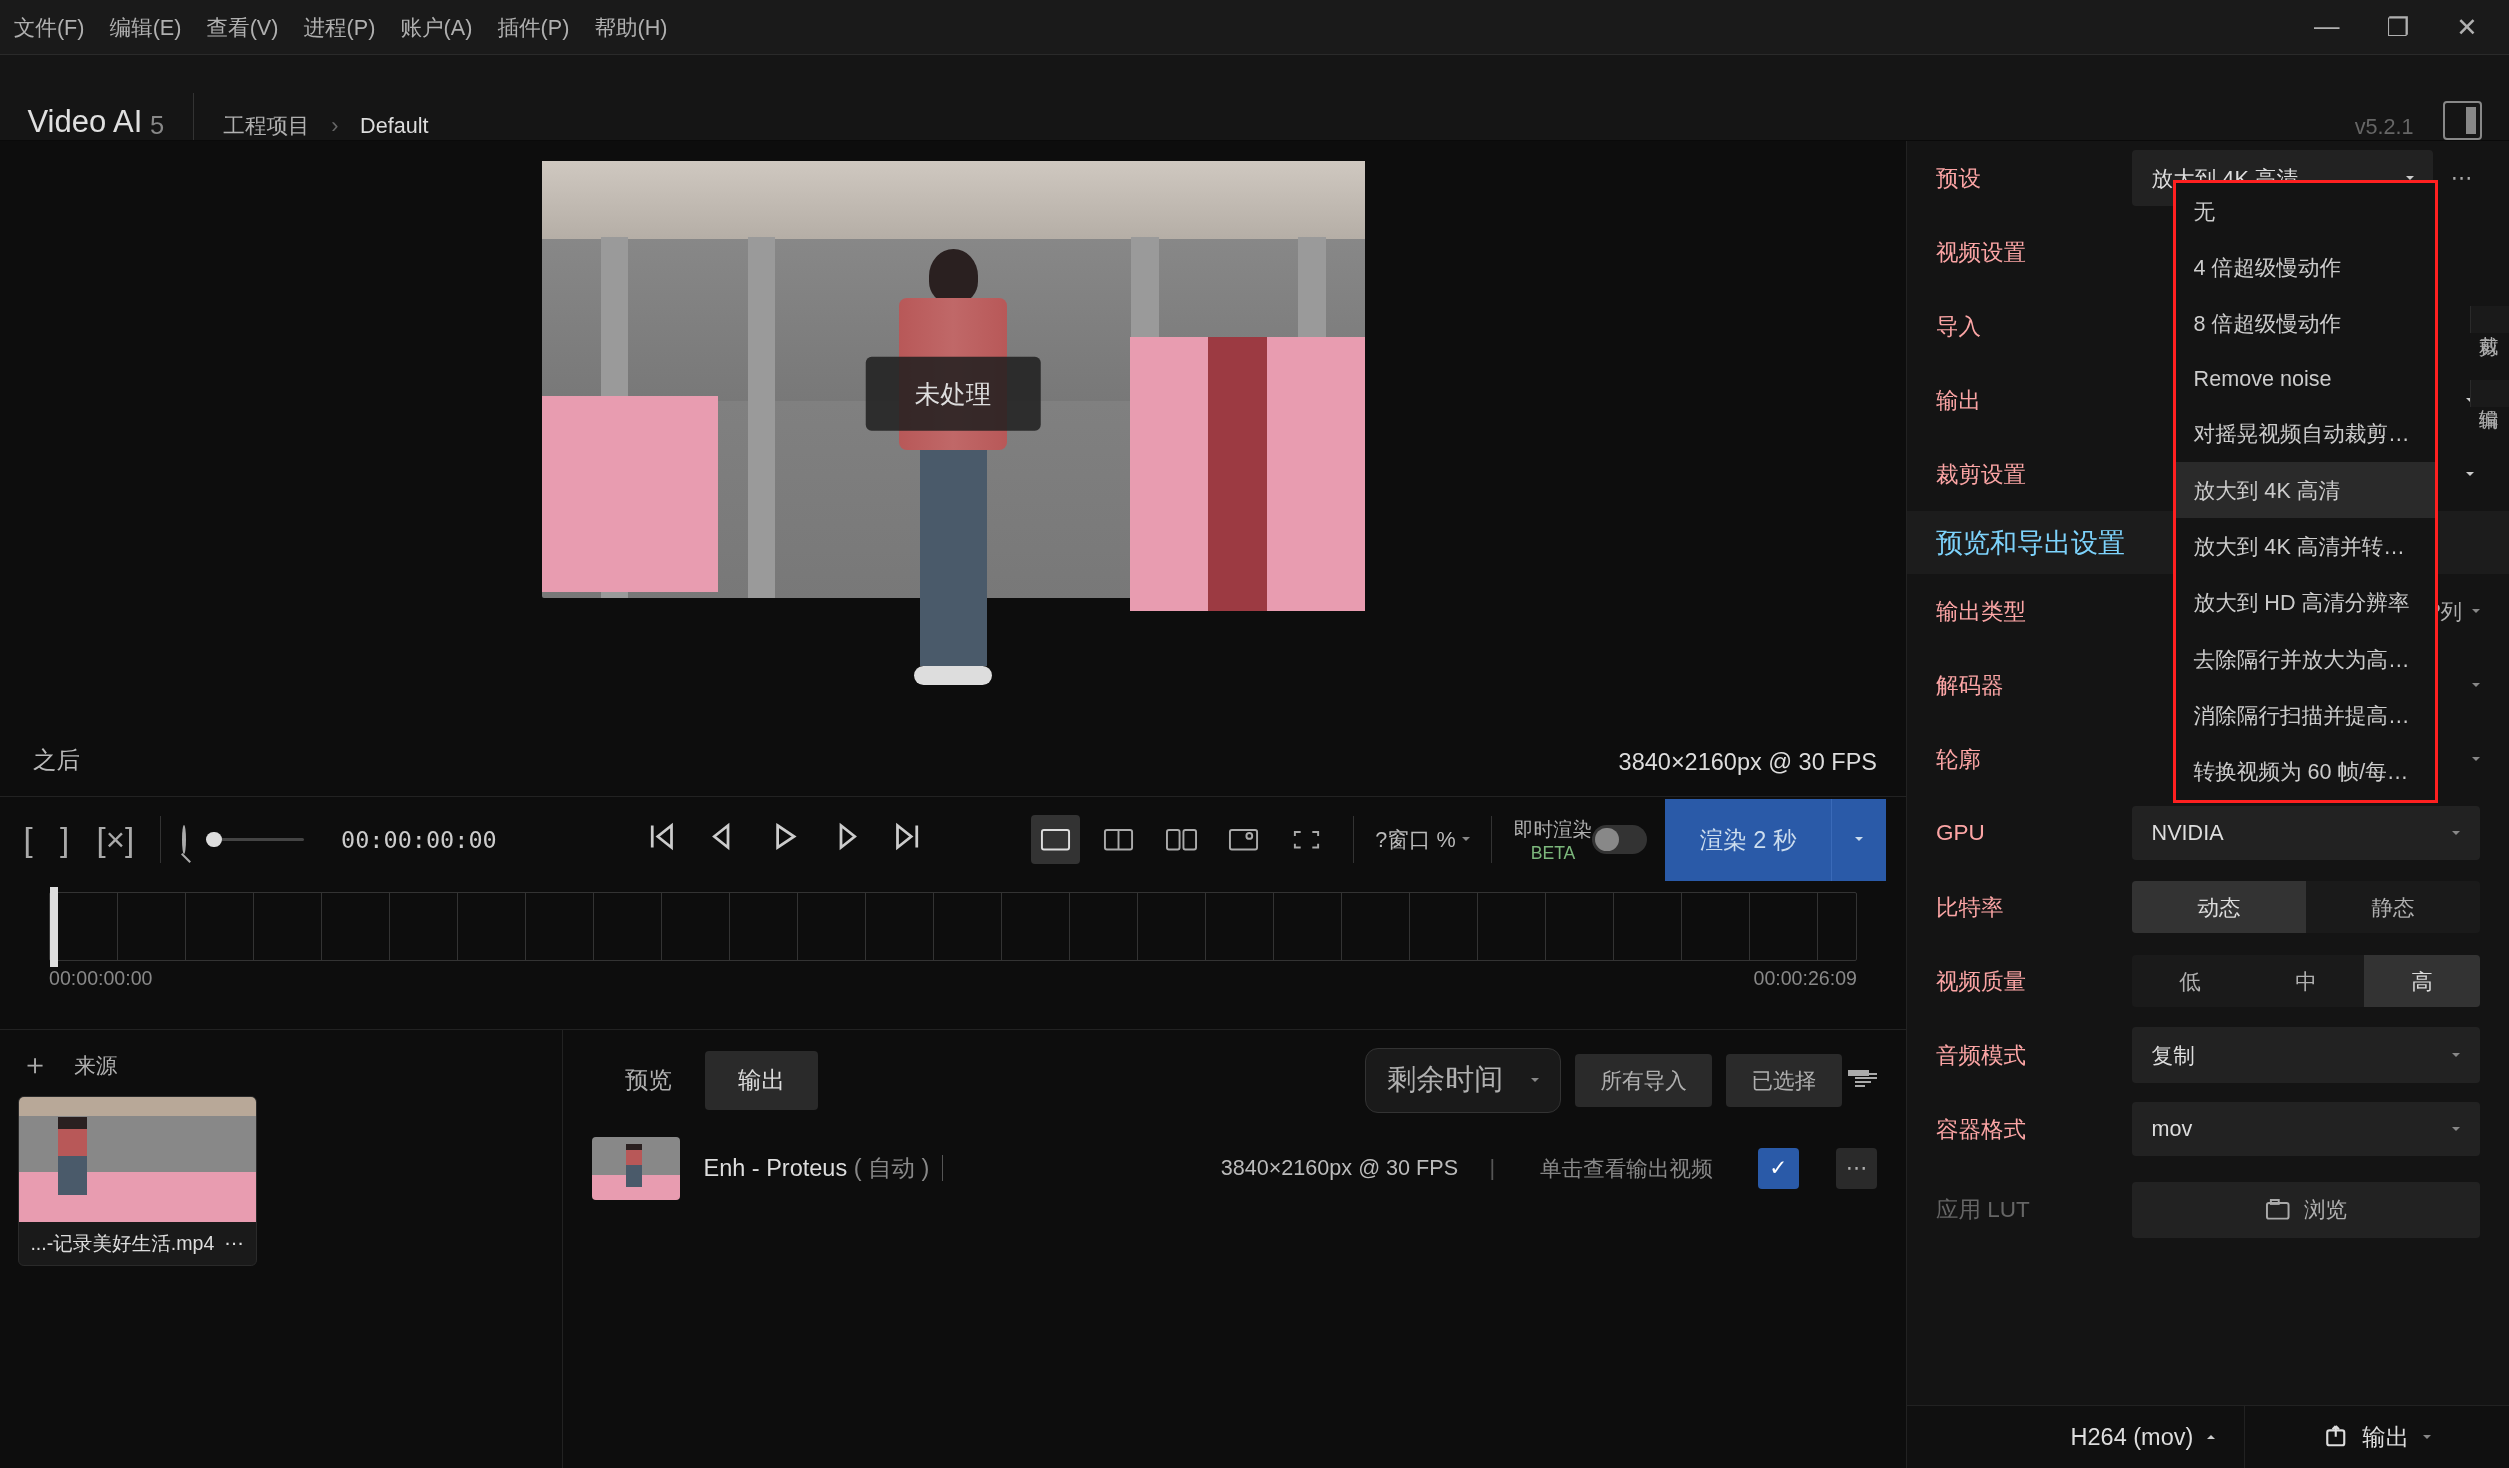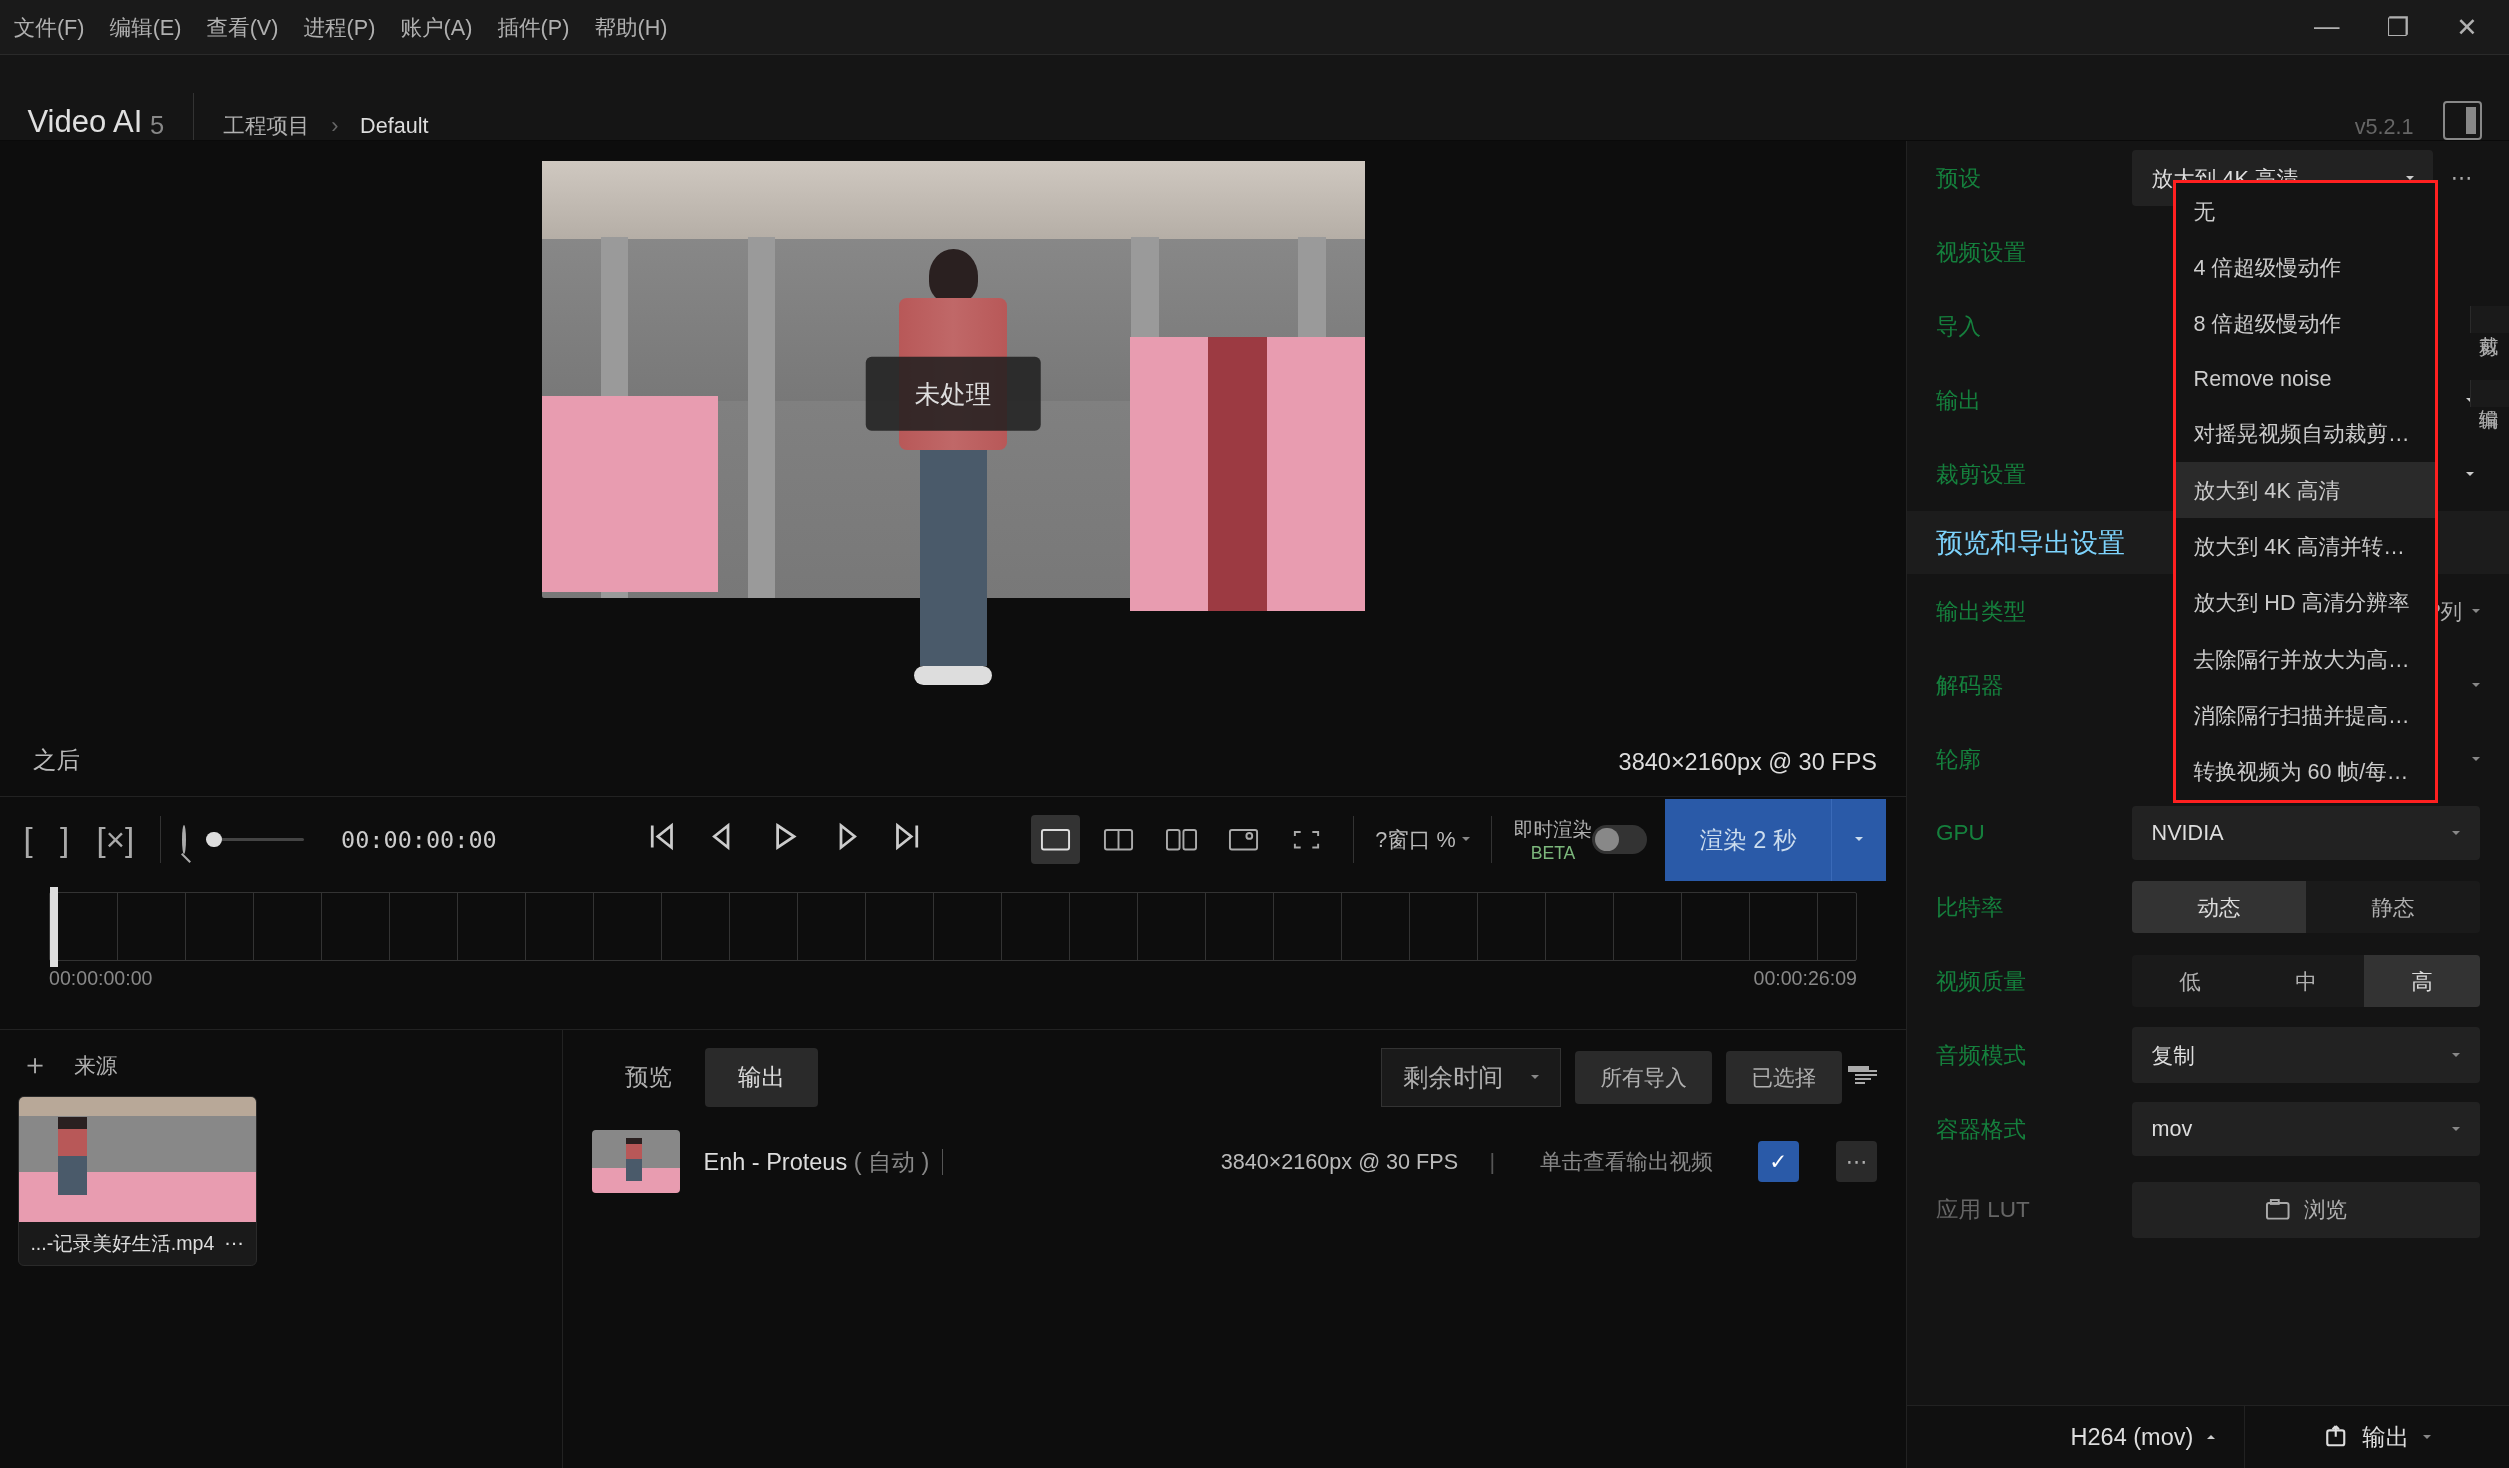--- a/index.html
+++ b/index.html
@@ -66,39 +66,39 @@
 .plus-btn { width:35px; height:35px; display:flex; align-items:center; justify-content:center; font-size:29px; cursor:pointer; color:#aaa; }
 .src-card { width:239px; background:#1a1a1a; border-radius:5.9px; overflow:hidden; border:1px solid #2a2a2a; }
 .src-thumb { height:125px; background:linear-gradient(180deg,#b8a898 0 15%,#888 15% 60%,#e89cb0 60% 100%); position:relative; }
 .src-thumb::after { content:''; position:absolute; left:39px; top:19.6px; width:29px; height:78px; background:linear-gradient(#2a2020 0 15%,#b85858 15% 50%,#4a5a6a 50% 100%); }
 .src-name { padding:7.8px 11.8px; display:flex; justify-content:space-between; align-items:center; font-size:19.6px; color:#ddd; }
 .out-panel { flex:1; padding:17.6px 29px; }
 .out-head { display:flex; align-items:center; gap:0; margin-bottom:23.5px; }
 .tab { padding:13.7px 33px; font-size:23.5px; cursor:pointer; border-radius:3.9px; }
 .tab.active { background:#2a2a2a; color:#ddd; }
 .fill { flex:1; }
-.sel-drop { background:#1a1a1a; border:1px solid #333; padding:11.8px 21.6px; border-radius:0; display:flex; align-items:center; gap:27.4px; font-size:25px; cursor:pointer; }
+.sel-drop { background:#1a1a1a; border:1px solid #333; padding:11.8px 21.6px; border-radius:13px; display:flex; align-items:center; gap:27.4px; font-size:29px; cursor:pointer; }
 .pill-btn { background:#2a2a2a; padding:11.8px 25.5px; border-radius:3.9px; font-size:21.6px; cursor:pointer; margin-left:13.7px; }
 .sort-icn { margin-left:13.7px; display:flex; flex-direction:column; gap:2px; cursor:pointer; }
 .sort-icn span { width:21.6px; height:2px; background:#aaa; }
 .out-row { display:flex; align-items:center; gap:23.5px; }
 .out-thumb { width:88px; height:63px; background:linear-gradient(#888 0 60%,#e89cb0 60% 100%); border-radius:3.9px; position:relative; }
 .out-thumb::after { content:''; position:absolute; left:34px; top:7.8px; width:15.7px; height:43px; background:linear-gradient(#2a2020 0 15%,#b85858 15% 50%,#4a5a6a 50% 100%); }
 .out-name { font-size:23.5px; color:#ddd; }
 .out-name .auto { color:#888; }
 .out-name .curs { color:#666; border-left:1px solid #555; margin-left:5.9px; padding-left:3.9px; }
 .out-info { margin-left:auto; font-size:21.6px; color:#bbb; }
 .out-link { color:#888; margin-left:13.7px; font-size:21.6px; cursor:pointer; }
 .out-check { width:41px; height:41px; background:#2a5aa8; border-radius:3.9px; display:flex; align-items:center; justify-content:center; margin-left:21.6px; cursor:pointer; color:#fff; }
 .out-more { width:41px; height:41px; background:#2a2a2a; border-radius:3.9px; display:flex; align-items:center; justify-content:center; margin-left:13.7px; cursor:pointer; }
 
 .right-col { width:603px; background:#141414; border-left:1px solid #222; display:flex; flex-direction:column; position:relative; }
 .rp-body { flex:1; overflow:hidden; padding:0; }
 .rp-row { display:flex; align-items:center; padding:0 29px; height:74px; }
-.rp-label { width:196px; font-size:22.5px; color:#15803d; }
+.rp-label { width:196px; font-size:22.5px; color:#fca5a5; }
 .rp-ctrl { flex:1; }
 .dd { background:#222; border-radius:3.9px; padding:13.7px 19.6px; display:flex; align-items:center; justify-content:space-between; font-size:21.6px; color:#ddd; cursor:pointer; }
 .chev-dn { border:4.9px solid transparent; border-top-color:#ccc; margin-top:3.9px; cursor:pointer; }
 .chev-dn-s { border:4.9px solid transparent; border-top-color:#888; margin-top:3.9px; }
 .dots-btn { width:37px; height:37px; display:flex; align-items:center; justify-content:center; cursor:pointer; margin-left:9.8px; color:#aaa; font-size:21.6px; }
 .side-tab { position:absolute; right:0; width:39px; padding:13.7px 5.9px; background:#1a1a1a; writing-mode:vertical-rl; text-align:center; font-size:19.6px; cursor:pointer; border-left:1px solid #2a2a2a; color:#aaa; }
 .rp-section { background:#1a1a1a; margin:0; }
 .seg { display:flex; background:#1a1a1a; border-radius:3.9px; overflow:hidden; }
 .seg div { flex:1; text-align:center; padding:11.8px 0; font-size:21.6px; cursor:pointer; }
 .seg div.on { background:#333; color:#ddd; }

